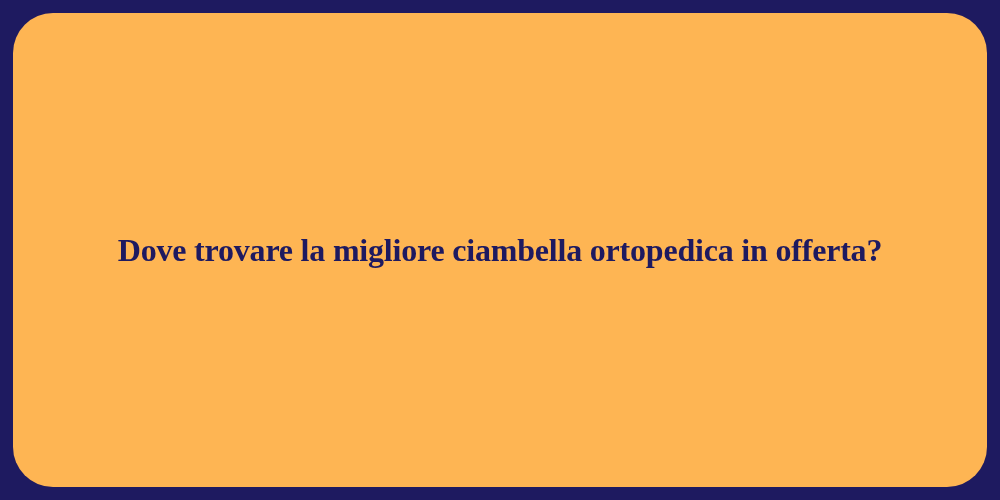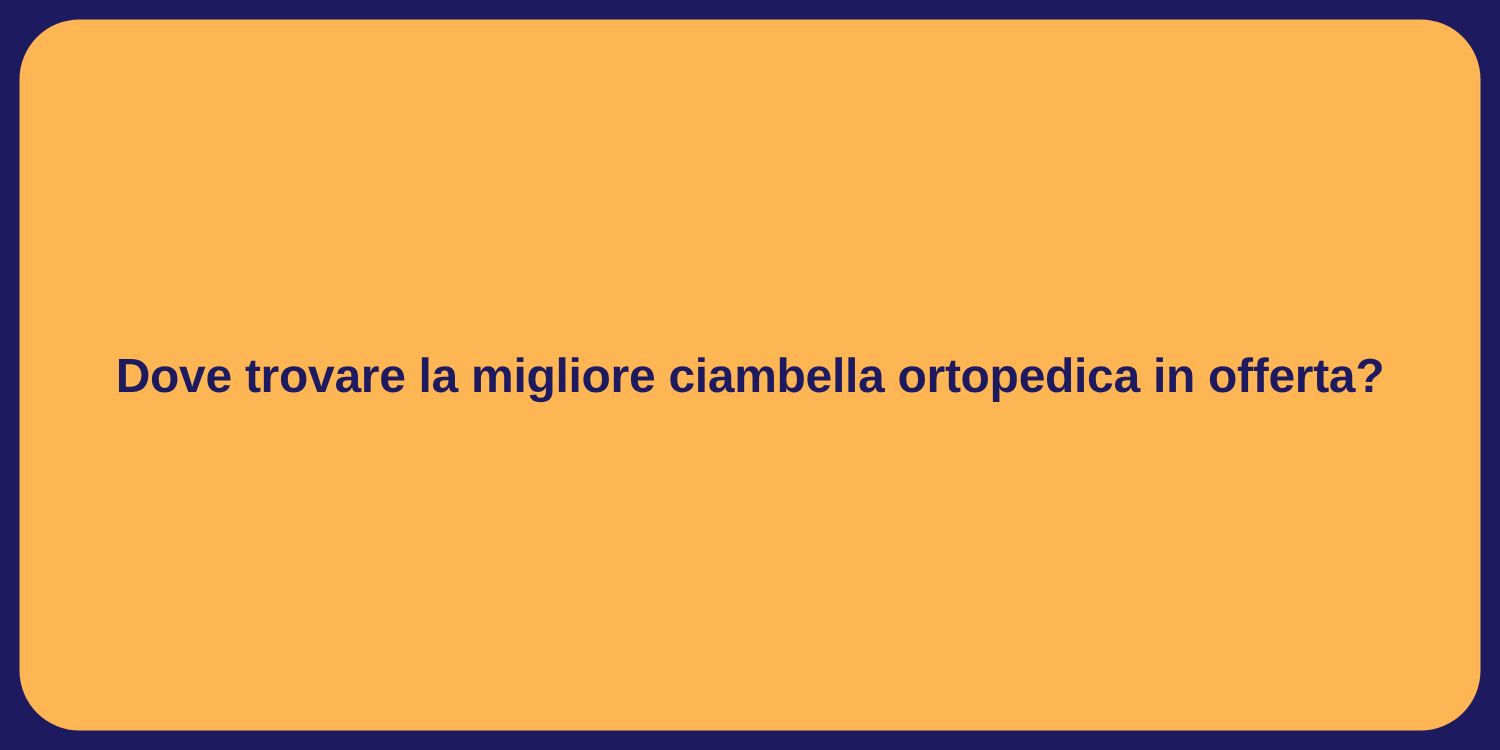--- a/index.html
+++ b/index.html
@@ -33,21 +33,21 @@
     display: flex;
     align-items: center;
     justify-content: center;
     text-align: center;
     padding: 0 60px;
   }
 
   .banner-heading {
     margin: 1px;
     color: #1e1a60;
-    font-family: Liberation Sans, sans-serif;
+    font-family: Liberation Serif, serif;
     font-size: 32px;
     font-weight: bold;
     line-height: 1.25;
     letter-spacing: -0.2px;
     white-space: nowrap;
   }
 </style>
 </head>
 <body>
 

